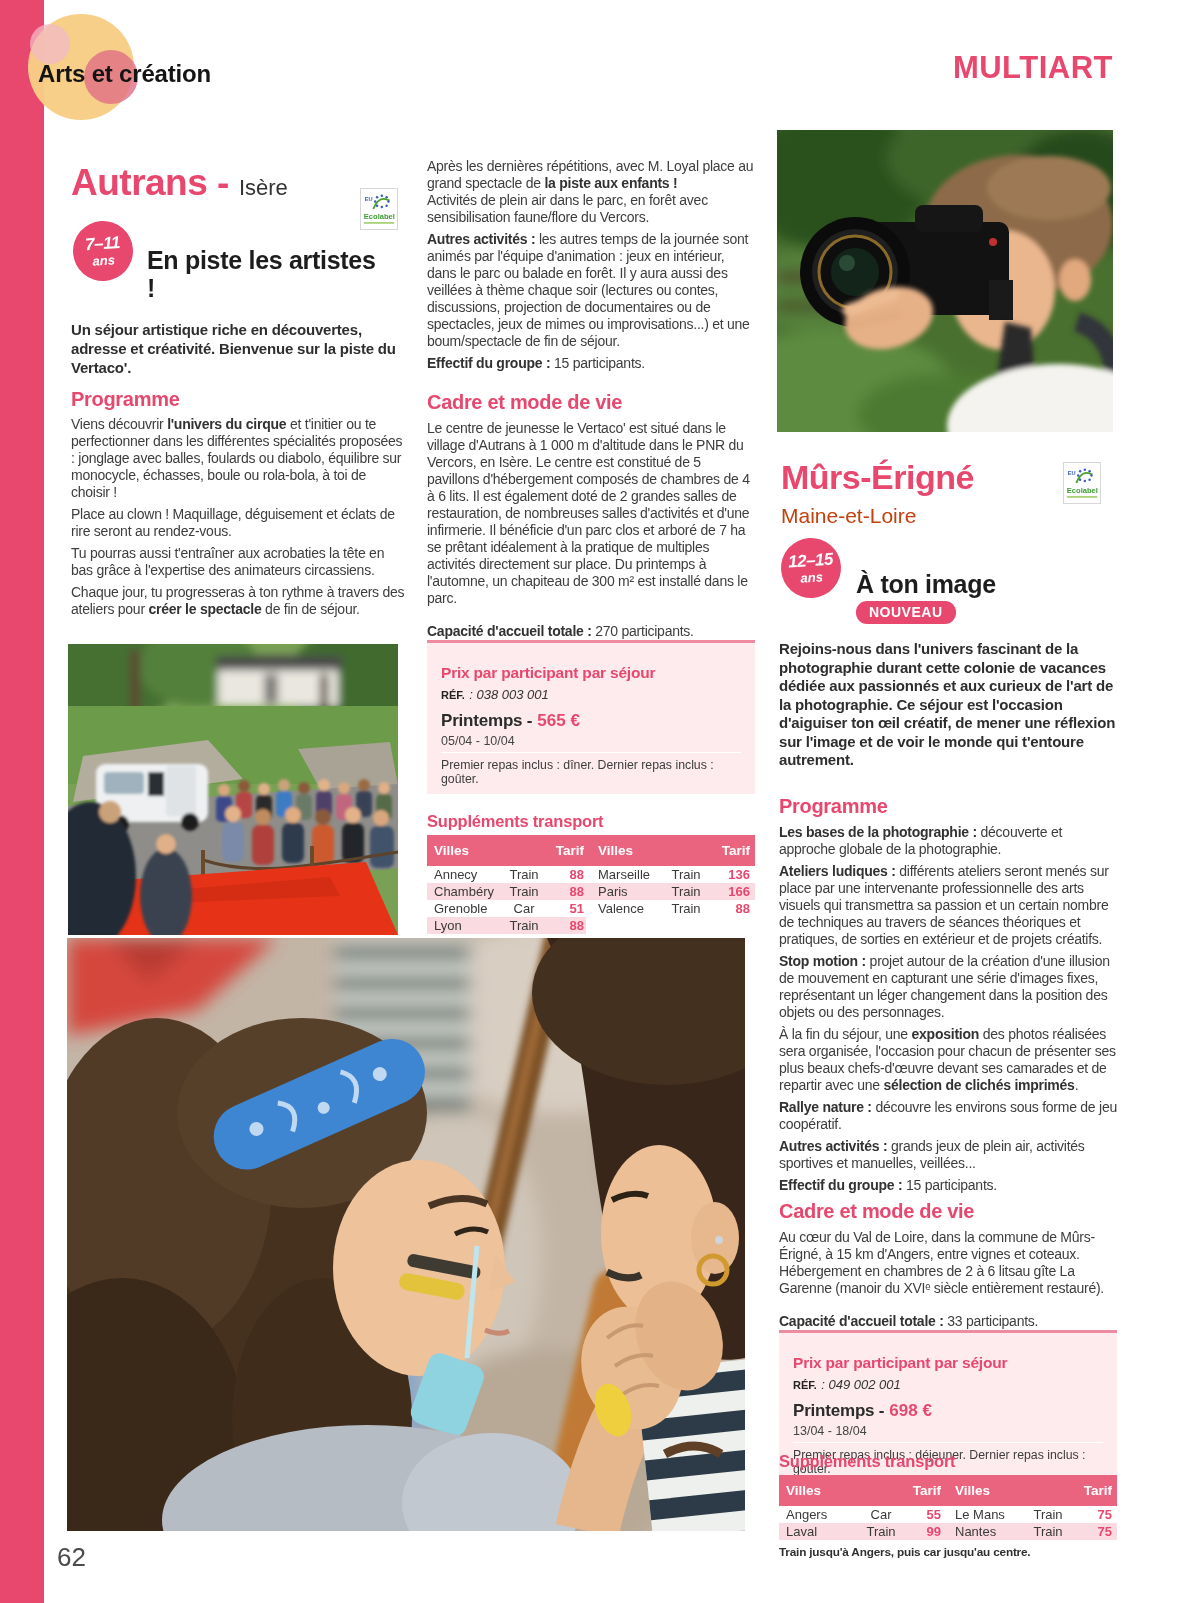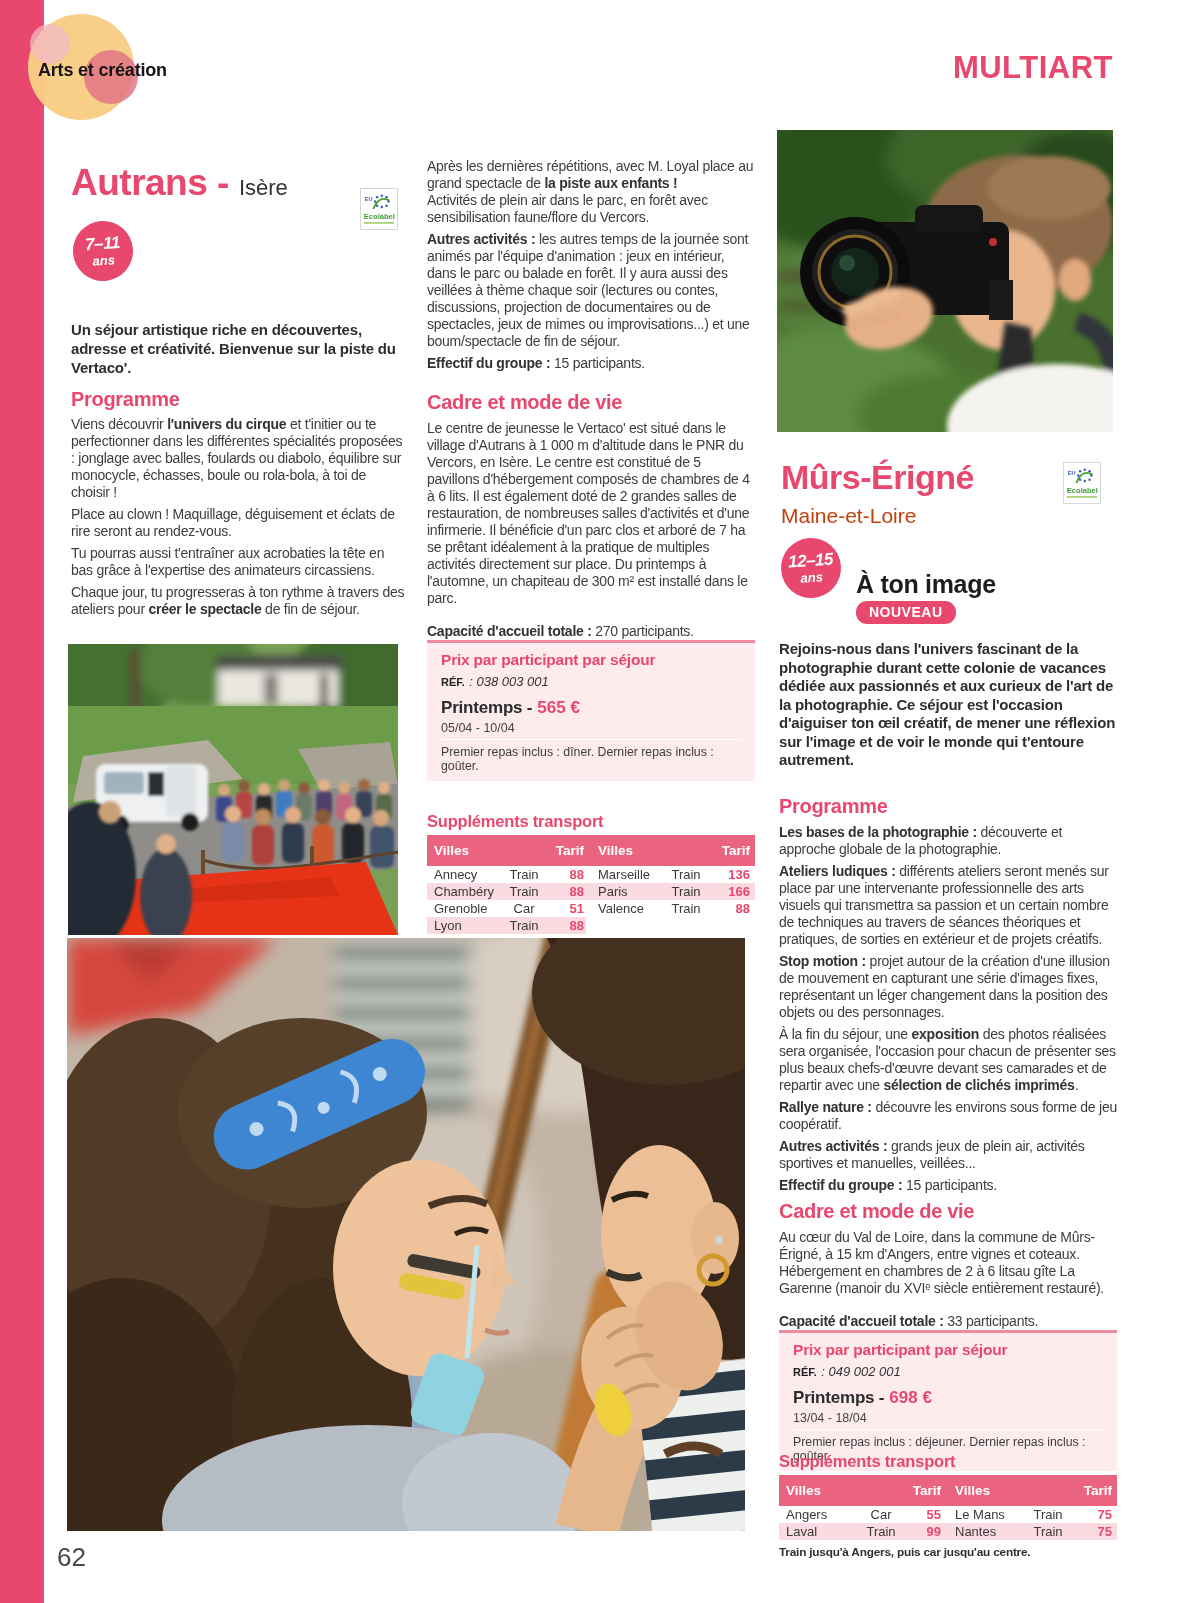--- a/index.html
+++ b/index.html
@@ -19,21 +19,21 @@
     font-family:"Liberation Sans", sans-serif;color:var(--dark);
   }
   .abs{position:absolute}
 
   
   .side-bar{left:0;top:0;width:44px;height:1603px;background:var(--pink)}
   .circ{border-radius:50%}
   .circ-yellow{left:28px;top:14px;width:106px;height:106px;background:#f8cd85;opacity:.97}
   .circ-pink{left:84px;top:50px;width:54px;height:54px;background:#e06e85;opacity:.8}
   .circ-pale{left:30px;top:24px;width:40px;height:40px;background:#f3b9c6;opacity:.75}
-  .cat-label{left:38px;top:60px;font-size:18px;font-weight:800;color:#141414;letter-spacing:-.2px;z-index:5}
+  .cat-label{left:38px;top:60px;font-size:24px;font-weight:800;color:#141414;letter-spacing:-.2px;z-index:5}
   .collection{right:68px;top:50px;font-size:31px;font-weight:800;color:var(--pink);letter-spacing:.5px}
 
   
   .city-title{font-weight:800;color:var(--pink);letter-spacing:-.5px}
   .autrans-city{left:71px;top:162px;font-size:37px}
   .autrans-region{font-size:22px;font-weight:500;color:#333;letter-spacing:0;margin-left:10px}
   .murs-city{left:781px;top:458px;font-size:34px}
   .murs-region{left:781px;top:504px;font-size:21px;font-weight:500;color:#c2410c}
 
   .age-badge{width:60px;height:60px;border-radius:50%;background:var(--pink);color:#fff;
@@ -61,21 +61,21 @@
   .body b{color:#323232}
   .body .cap{margin-top:16px}
 
   .col-left-body{left:71px;top:416px;width:336px}
   .col-mid-1{left:427px;top:158px;width:328px}
   .col-mid-2{left:427px;top:391px;width:328px}
   .col-right-1{left:779px;top:795px;width:338px}
   .col-right-2{left:779px;top:1200px;width:338px}
 
   
-  .pricebox{background:var(--pink-box);border-top:3px solid var(--pink-border);padding:8px 14px 8px}
+  .pricebox{background:var(--pink-box);border-top:3px solid var(--pink-border);padding:21px 14px 8px}
   .pb1{left:427px;top:640px;width:328px}
   .pb2{left:779px;top:1330px;width:338px}
   .pb-title{color:var(--pink);font-weight:800;font-size:15.5px;letter-spacing:-.2px;margin-bottom:3px}
   .pb-ref{margin-bottom:5px}
   .pb-ref .lbl{font-weight:800;font-size:11px;color:#222}
   .pb-ref .val{font-style:italic;font-size:13px;color:#333}
   .season{padding:3px 0 4px;border-bottom:1px solid #ffffff}
   .s-line .s-name{font-weight:800;font-size:17px;color:#2b2b2b;letter-spacing:-.2px}
   .s-line .s-price{font-weight:800;font-size:17px;color:var(--pink);margin-left:5px}
   .s-dates{font-size:12.5px;color:#444;margin-top:3px}
@@ -140,20 +140,21 @@
     </g>
     <text x="3" y="32" font-size="8" font-weight="bold" fill="#3f9c35">Ecolabel</text>
     <rect x="3" y="35" width="32" height="1.4" fill="#8bc34a"></rect>
   </svg>
 
   <div class="abs age-badge badge1">
     <span class="age">7–11</span>
     <span class="ans">ans</span>
   </div>
 
+  <div class="abs stay-title title1">En piste les artistes !</div>
   <div class="abs intro intro1">Un séjour artistique riche en découvertes, adresse et créativité. Bienvenue sur la piste du Vertaco'.</div>
 
   <div class="abs sec-heading h-alone">Programme</div>
 
   <div class="abs body col-left-body">
     <p><span>Viens découvrir </span><b>l'univers du cirque</b><span> et t'initier ou te perfectionner dans les différentes spécialités proposées : jonglage avec balles, foulards ou diabolo, équilibre sur monocycle, échasses, boule ou rola-bola, à toi de choisir !</span></p>
     <p>Place au clown ! Maquillage, déguisement et éclats de rire seront au rendez-vous.</p>
     <p>Tu pourras aussi t'entraîner aux acrobaties la tête en bas grâce à l'expertise des animateurs circassiens.</p>
     <p><span>Chaque jour, tu progresseras à ton rythme à travers des ateliers pour </span><b>créer le spectacle</b><span> de fin de séjour.</span></p>
   </div>

